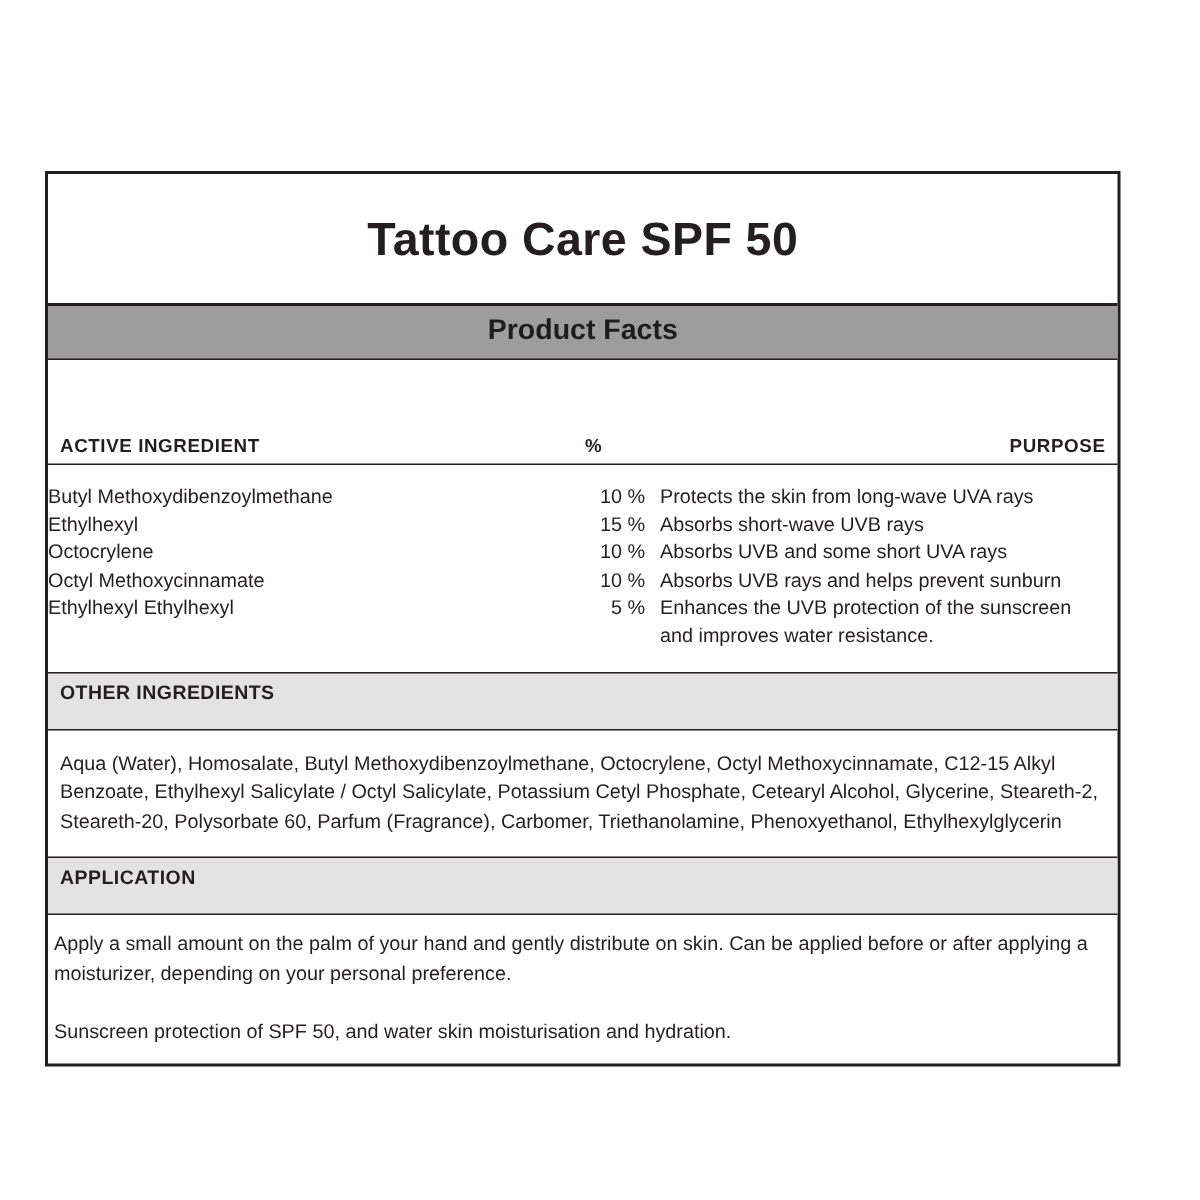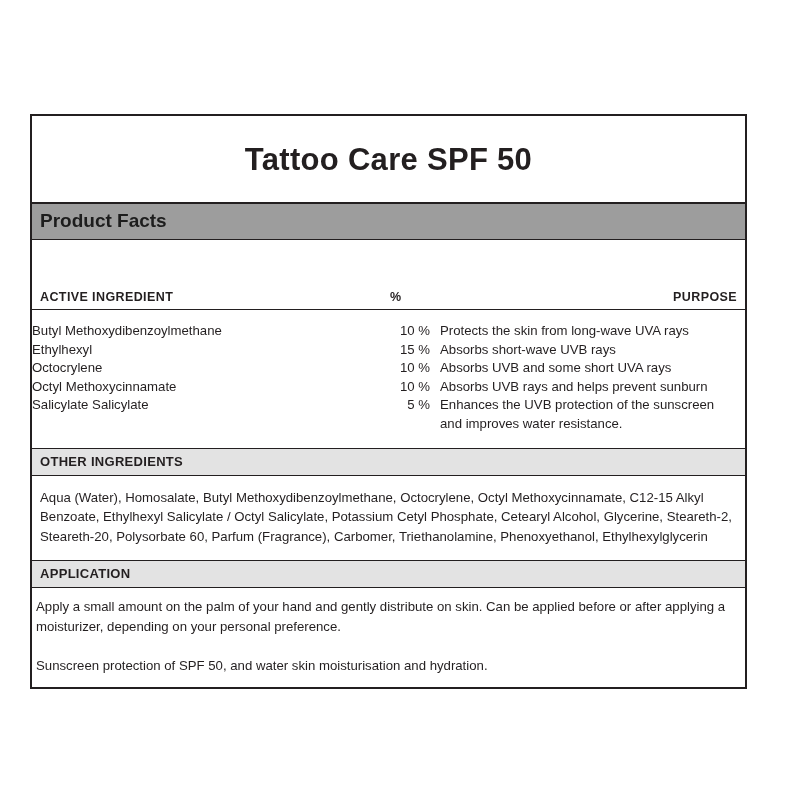--- a/index.html
+++ b/index.html
@@ -28,20 +28,21 @@
   .title-band .title {
     font-size: 31px;
     font-weight: bold;
     letter-spacing: 0.3px;
     color: #231f20;
   }
   .facts-band {
     background: #9d9d9d;
     border-bottom: 1px solid #231f20;
     padding: 6px 8px 7px 8px;
+    text-align: center;
   }
   .facts-band .facts-title {
     font-size: 19px;
     font-weight: bold;
     color: #1d1d1d;
   }
   .col-head {
     display: flex;
     align-items: flex-end;
     padding: 4px 8px 5px 8px;
@@ -70,21 +71,21 @@
     padding-right: 0px;
   }
   .ing-row .purpose {
     flex: 1;
     padding-left: 10px;
   }
   .section-band {
     background: #e3e3e3;
     border-top: 1px solid #231f20;
     border-bottom: 1px solid #231f20;
-    padding: 5px 8px 6px 8px;
+    padding: 5px 8px 17px 8px;
     font-size: 13px;
     font-weight: bold;
     letter-spacing: 0.3px;
   }
   .body-text {
     padding: 12px 8px 14px 8px;
     font-size: 13.2px;
     line-height: 19.5px;
   }
   .body-text.tight {
@@ -125,21 +126,21 @@
       <div class="name">Octocrylene</div>
       <div class="pct">10 %</div>
       <div class="purpose">Absorbs UVB and some short UVA rays</div>
     </div>
     <div class="ing-row">
       <div class="name">Octyl Methoxycinnamate</div>
       <div class="pct">10 %</div>
       <div class="purpose">Absorbs UVB rays and helps prevent sunburn</div>
     </div>
     <div class="ing-row">
-      <div class="name">Salicylate Salicylate</div>
+      <div class="name">Ethylhexyl Ethylhexyl</div>
       <div class="pct">5 %</div>
       <div class="purpose">Enhances the UVB protection of the sunscreen and improves water resistance.</div>
     </div>
   </div>
 
   <div class="section-band">OTHER INGREDIENTS</div>
   <div class="body-text">Aqua (Water), Homosalate, Butyl Methoxydibenzoylmethane, Octocrylene, Octyl Methoxycinnamate, C12-15 Alkyl Benzoate, Ethylhexyl Salicylate / Octyl Salicylate, Potassium Cetyl Phosphate, Cetearyl Alcohol, Glycerine, Steareth-2, Steareth-20, Polysorbate 60, Parfum (Fragrance), Carbomer, Triethanolamine, Phenoxyethanol, Ethylhexylglycerin</div>
 
   <div class="section-band">APPLICATION</div>
   <div class="body-text tight">Apply a small amount on the palm of your hand and gently distribute on skin. Can be applied before or after applying a moisturizer, depending on your personal preference.</div>

